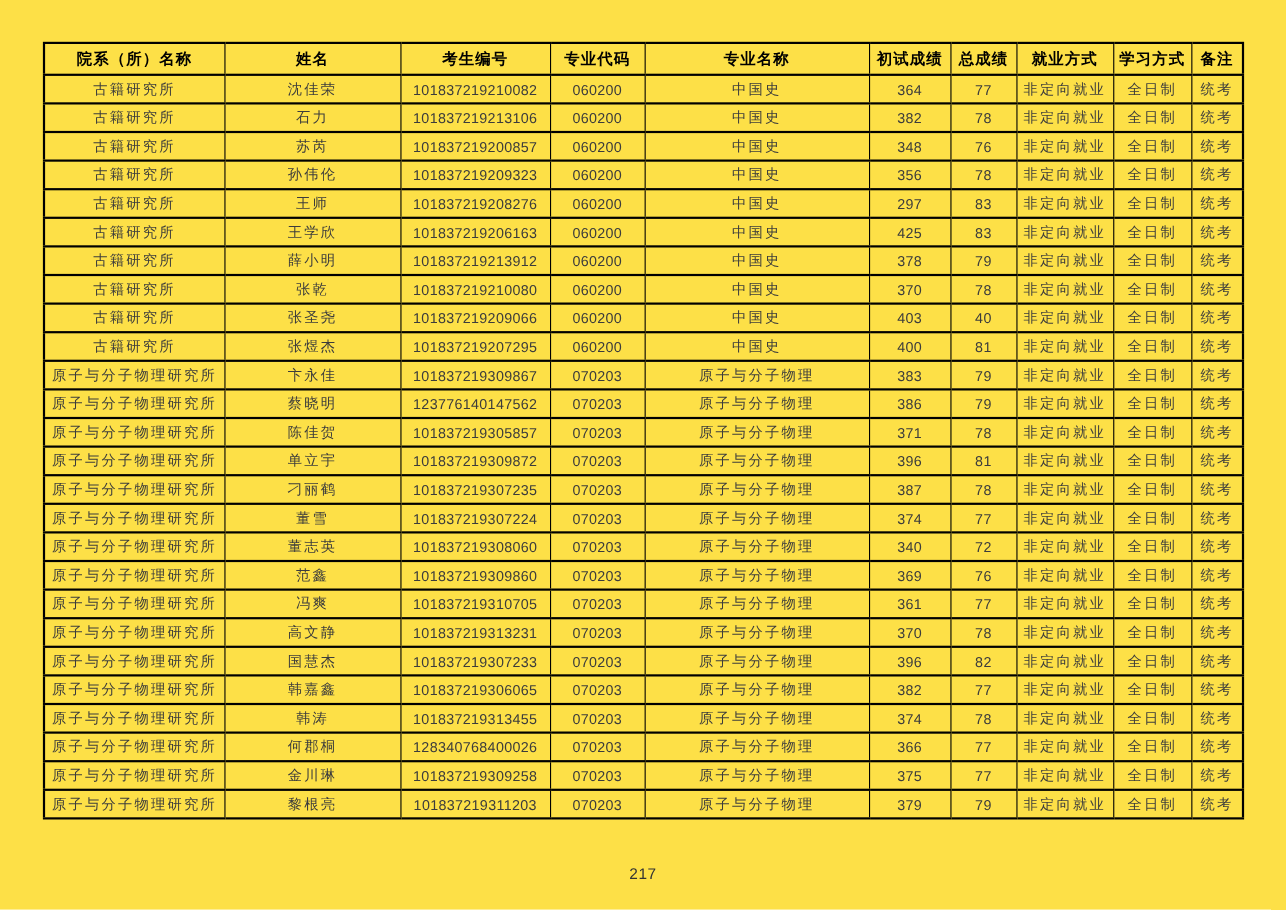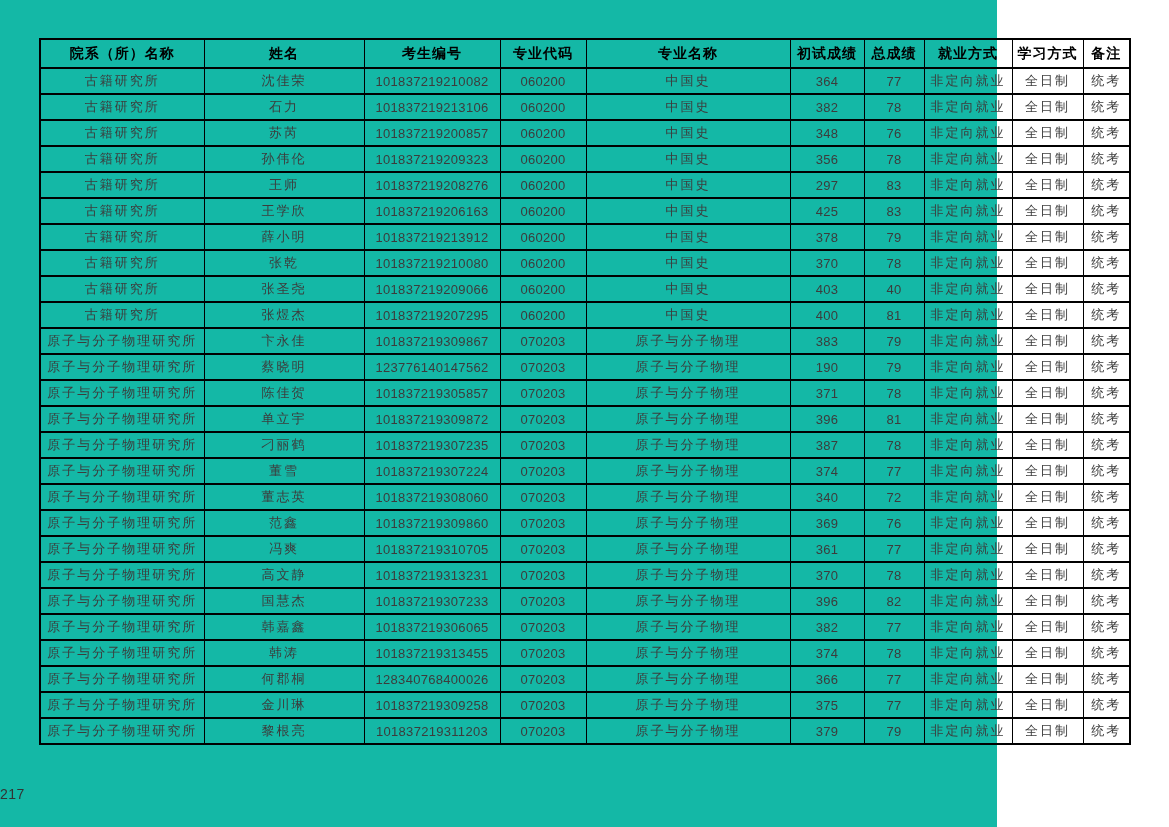--- a/index.html
+++ b/index.html
@@ -4,22 +4,22 @@
 <style>
   * { margin: 0; padding: 0; box-sizing: border-box; }
   html, body {
     width: 1169px; height: 827px;
     background: #ffffff;
     font-family: "Liberation Sans", "DejaVu Sans", sans-serif;
     overflow: hidden;
   }
   .page {
     position: relative;
-    width: 997px; height: 827px;
-    background: #14b8a6;
+    width: 1169px; height: 827px;
+    background: #fde047;
   }
   table.admissions {
     position: absolute;
     left: 39px; top: 38px;
     width: 1090px;
     border-collapse: collapse;
     table-layout: fixed;
     border: 2px solid #000;
   }
   table.admissions th, table.admissions td {
@@ -47,21 +47,21 @@
   td.cjk { letter-spacing: 2px; }
   td.num {
     font-size: 13.5px;
     color: #2b2b2b;
     letter-spacing: 0.3px;
   }
   .page-number {
     position: absolute;
     left: 0; right: 0;
     top: 786px;
-    text-align: left;
+    text-align: center;
     font-size: 14px;
     color: #333;
     letter-spacing: 0.5px;
   }
 </style>
 </head>
 <body>
 
 <div class="page">
 
@@ -224,21 +224,21 @@
           <td class="cjk">非定向就业</td>
           <td class="cjk">全日制</td>
           <td class="cjk">统考</td>
         </tr>
         <tr>
           <td class="cjk">原子与分子物理研究所</td>
           <td class="cjk">蔡晓明</td>
           <td class="num">123776140147562</td>
           <td class="num">070203</td>
           <td class="cjk">原子与分子物理</td>
-          <td class="num">190</td>
+          <td class="num">386</td>
           <td class="num">79</td>
           <td class="cjk">非定向就业</td>
           <td class="cjk">全日制</td>
           <td class="cjk">统考</td>
         </tr>
         <tr>
           <td class="cjk">原子与分子物理研究所</td>
           <td class="cjk">陈佳贺</td>
           <td class="num">101837219305857</td>
           <td class="num">070203</td>

